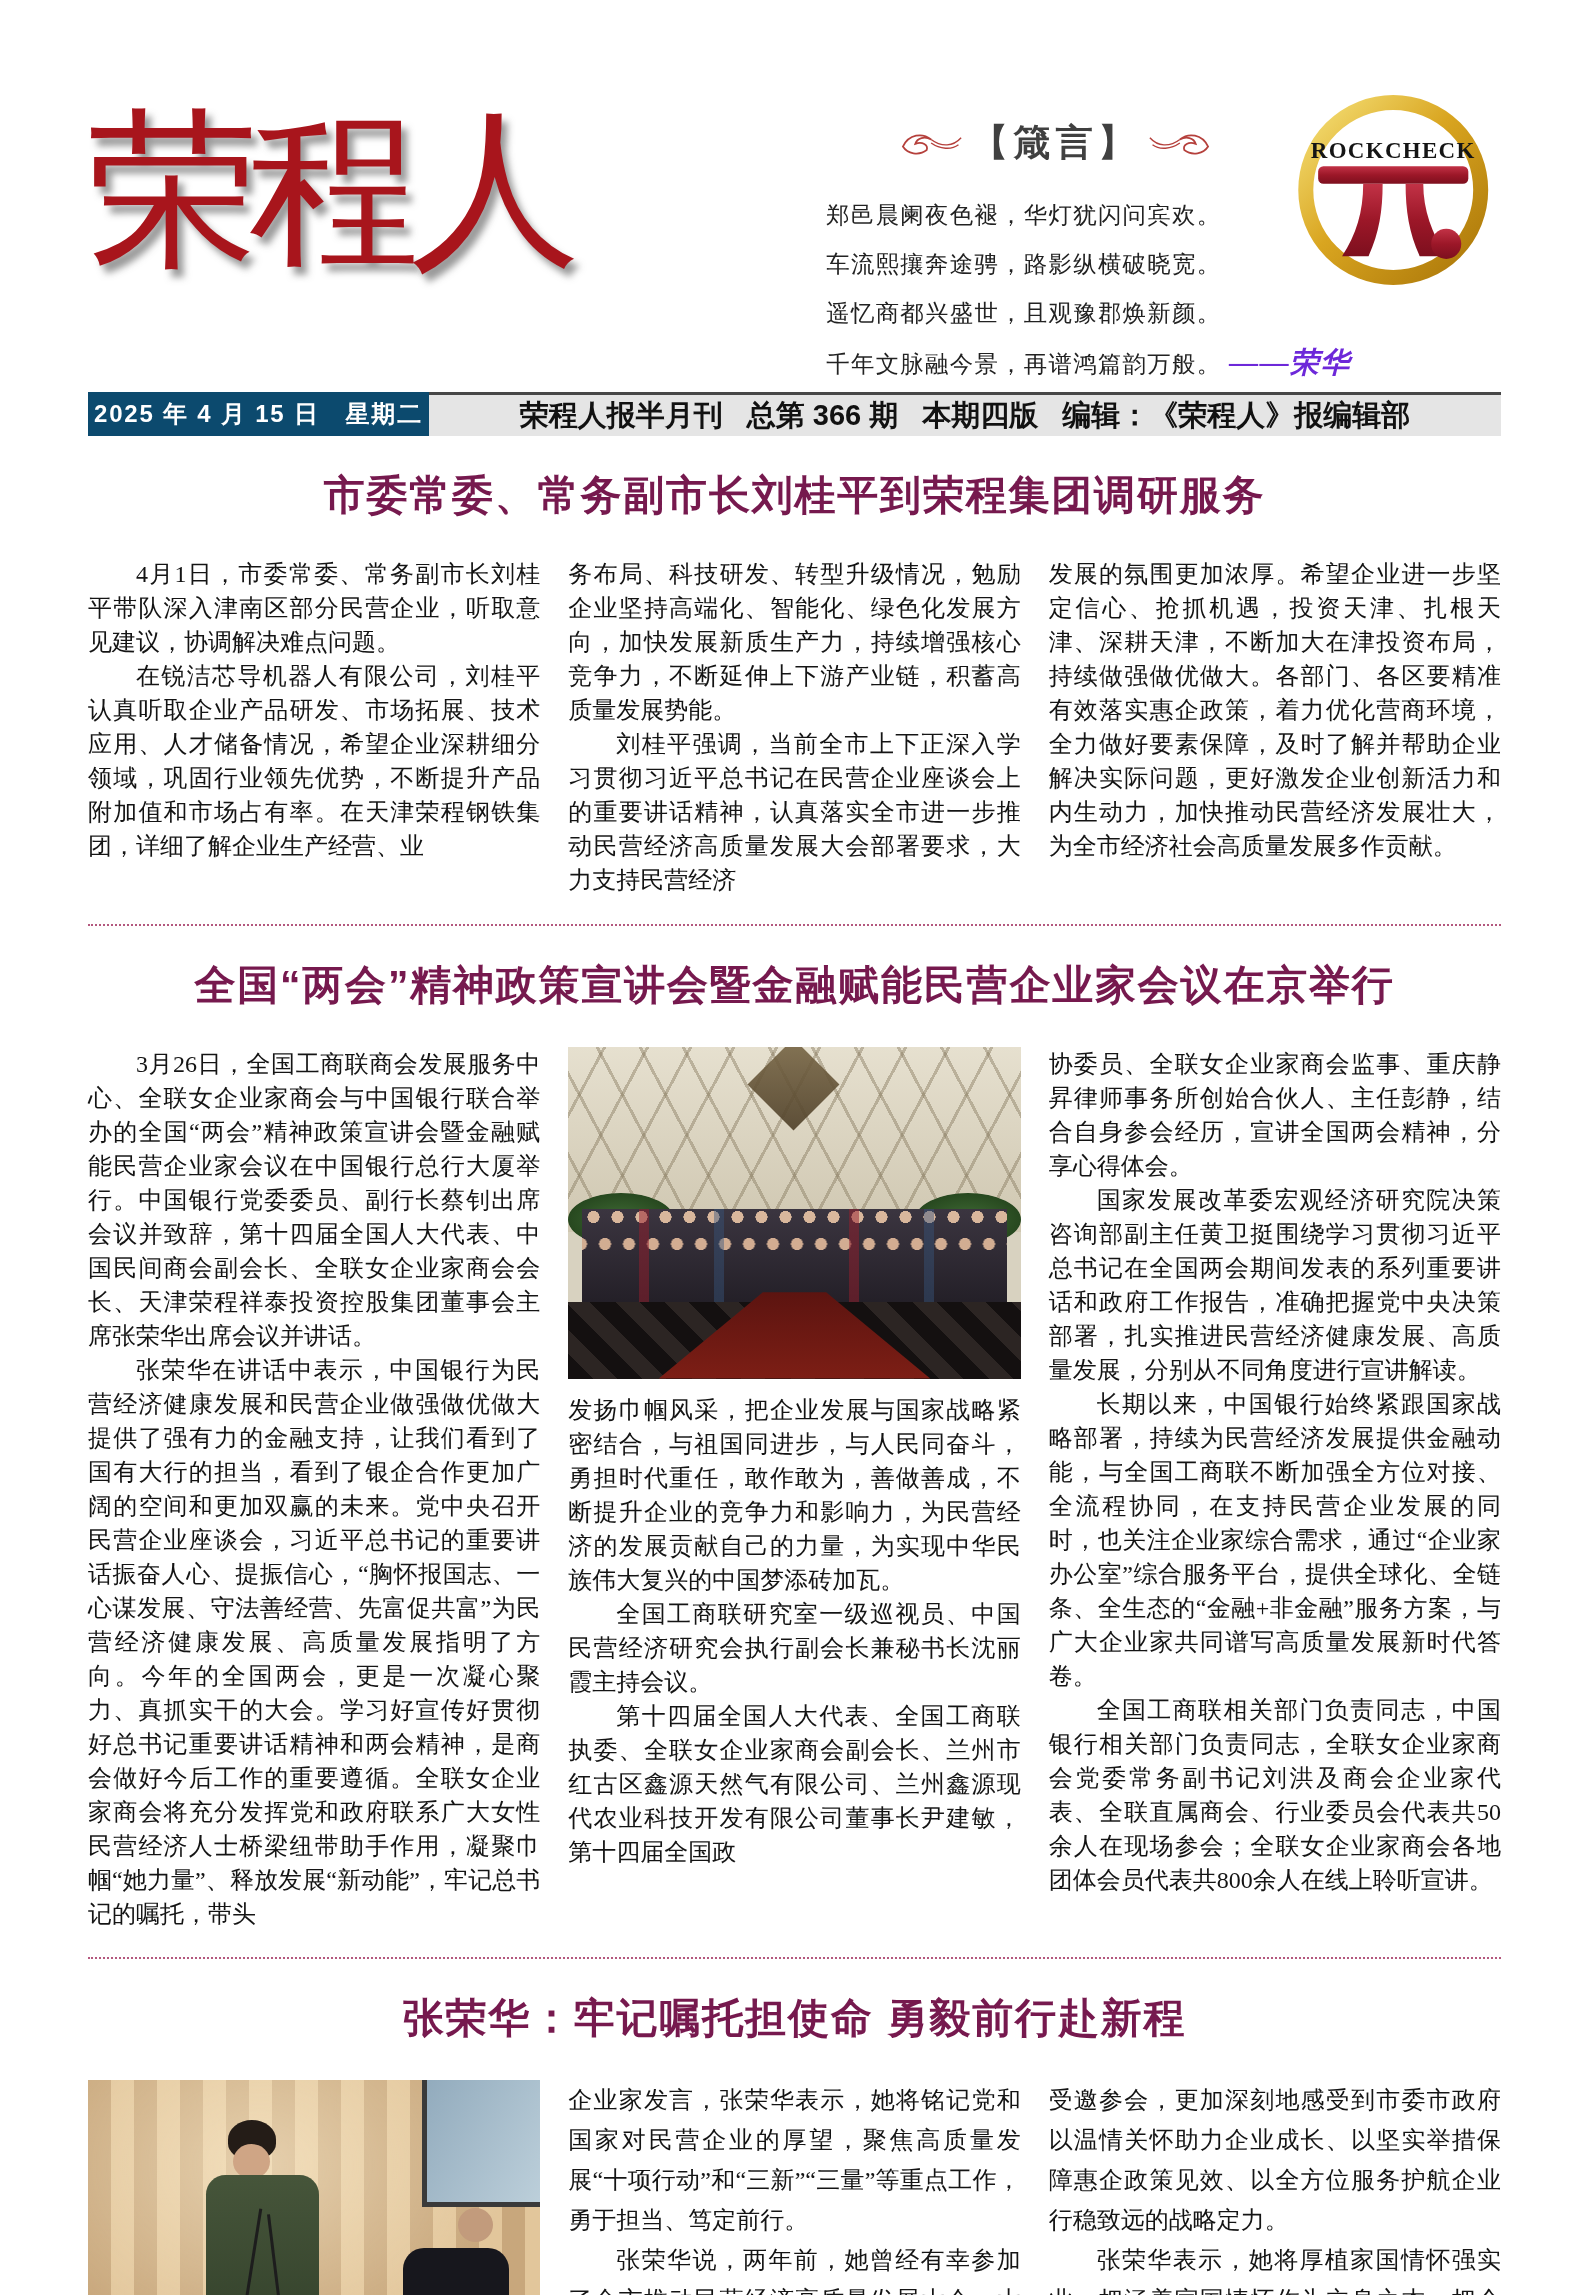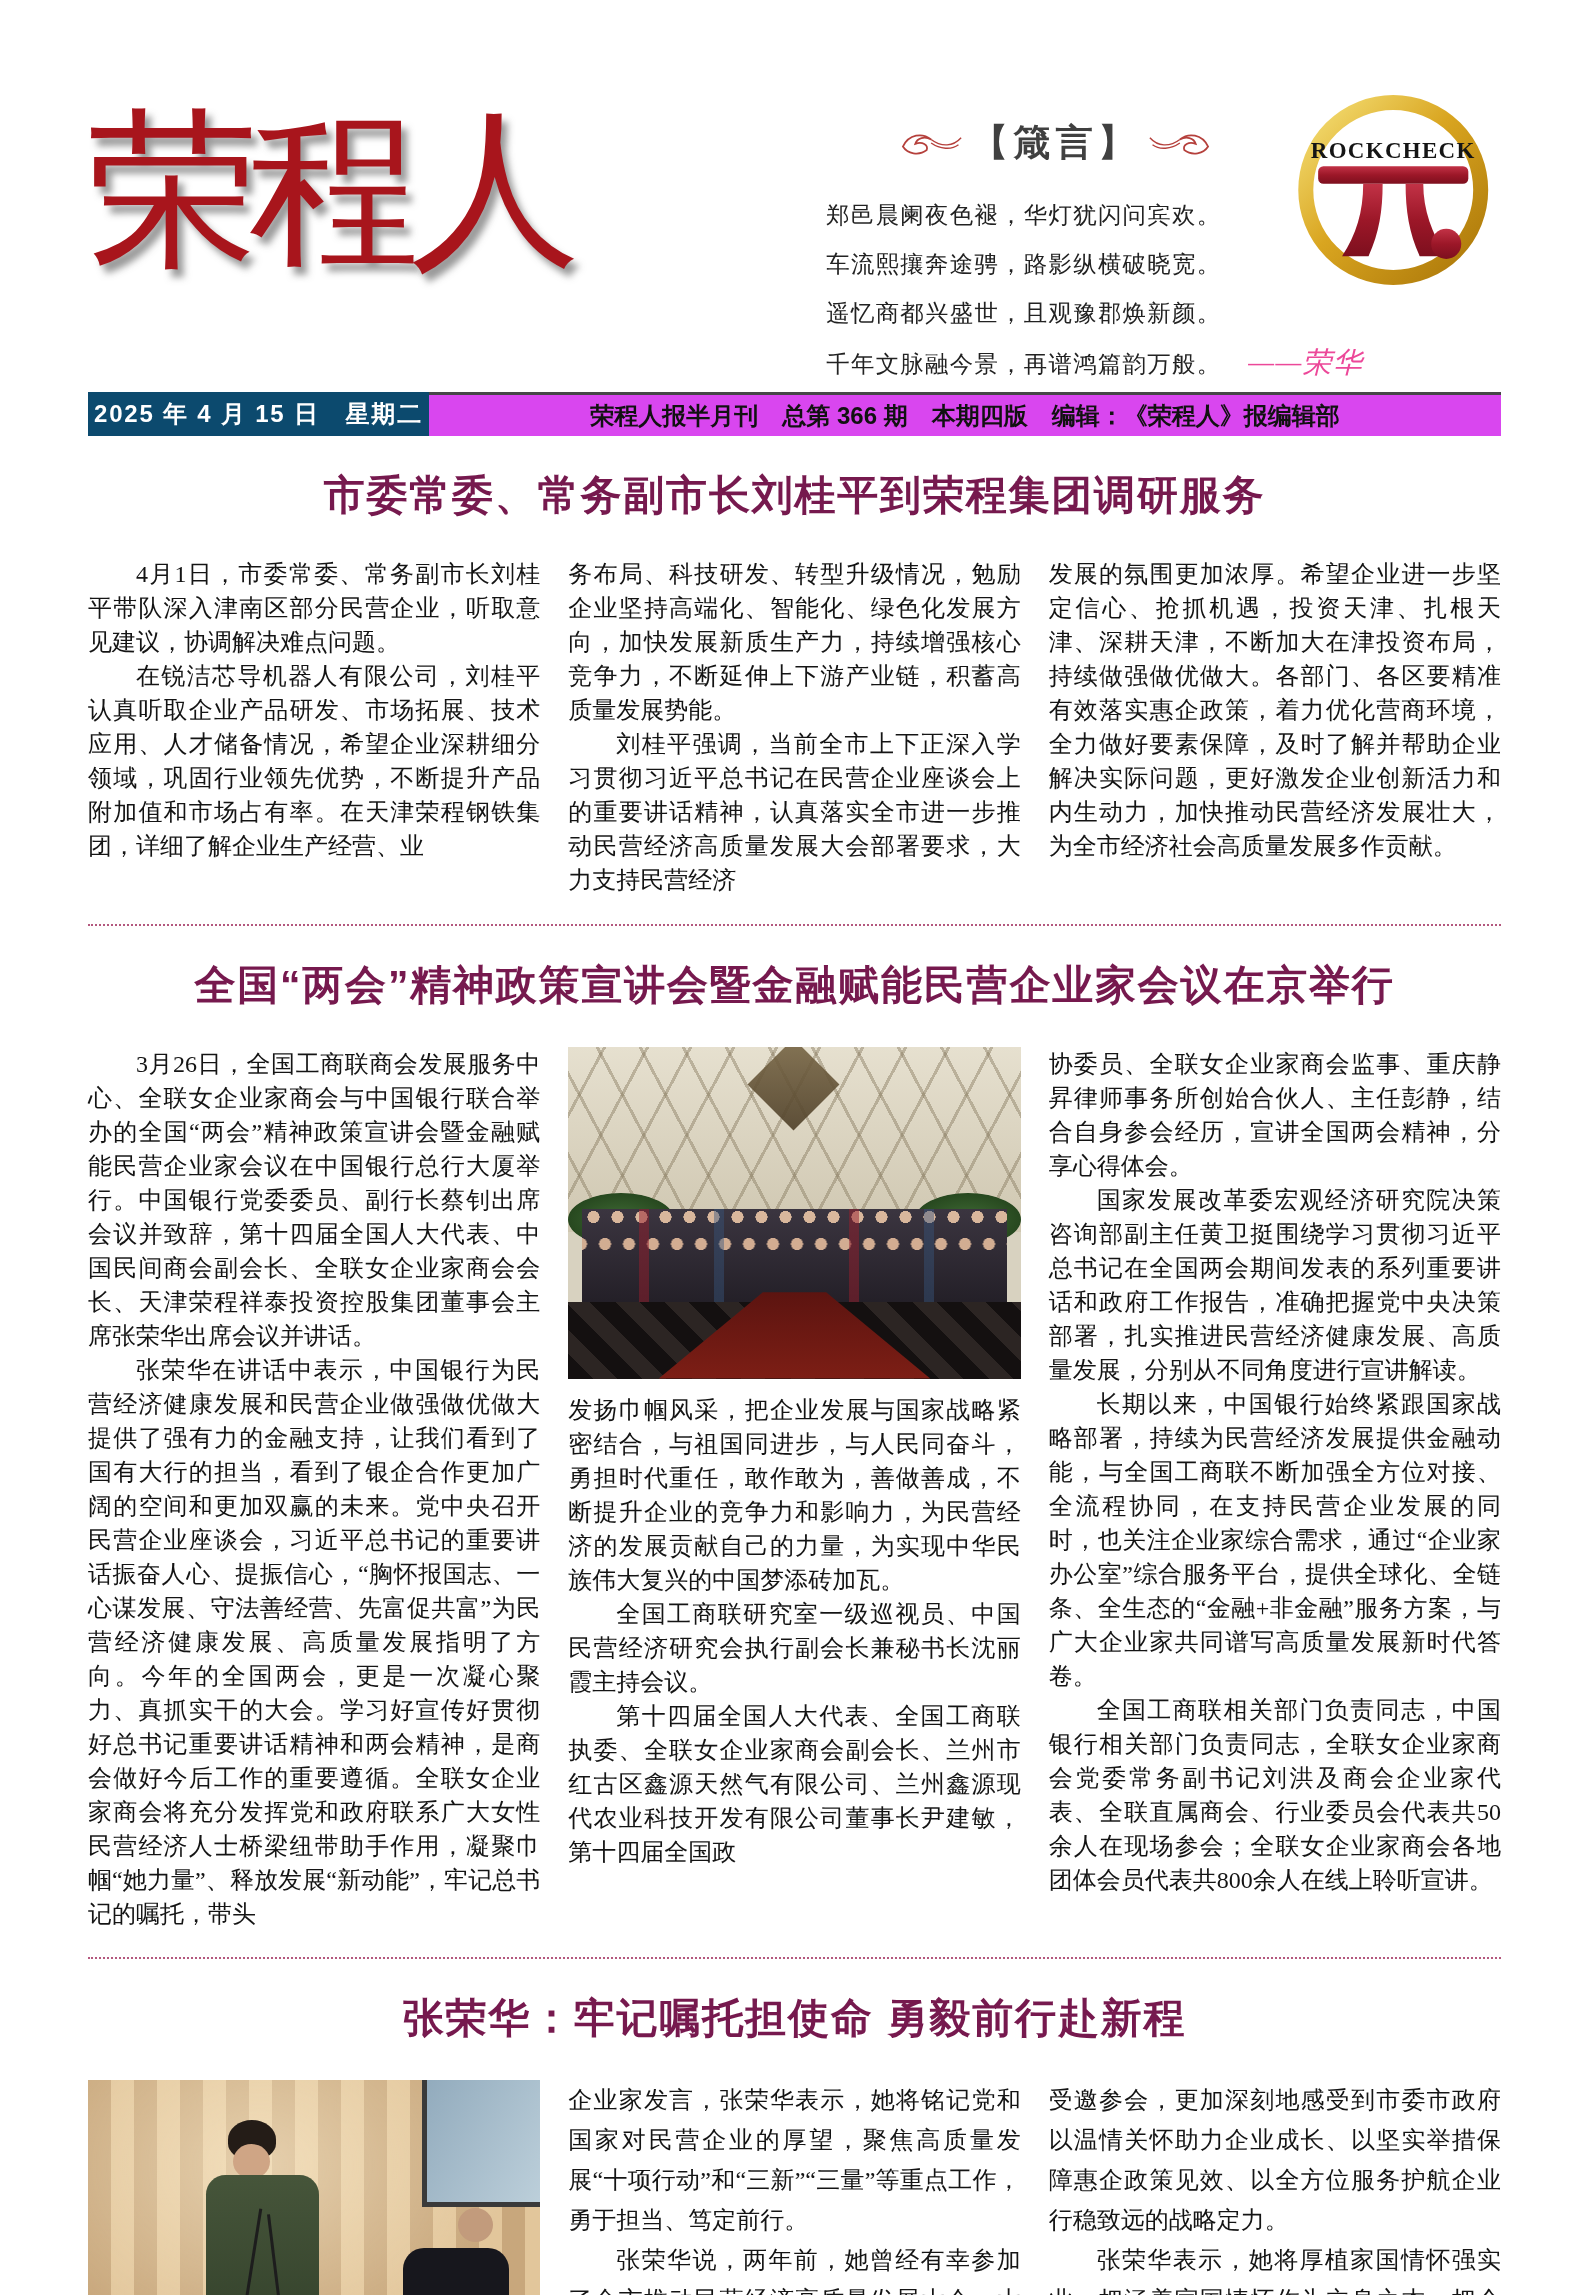--- a/index.html
+++ b/index.html
@@ -10,29 +10,29 @@
   .masthead{width:530px;padding-top:53px;font-size:170px;line-height:1.05;font-weight:normal;
             color:#a8151c;letter-spacing:-8.8px;
             text-shadow:6.2px 8px 7px rgba(70,70,70,.55);}
   .motto{width:459px;margin-left:221px;padding-top:69px;}
   .motto-header{display:flex;align-items:center;justify-content:center;gap:7px;}
   .motto-title{font-size:37px;font-weight:bold;letter-spacing:5.3px;color:#404040;}
   .flourish{display:block;}
   .flourish.flip{transform:scaleX(-1);}
   .poem{margin-top:23px;font-size:23.4px;line-height:49px;letter-spacing:1.3px;color:#222;}
   .poem-line{white-space:nowrap;}
-  .poem-sig{font-weight:normal;font-style:italic;font-size:29px;margin-left:27px;color:#ec4899;}
+  .poem-sig{font-weight:bold;font-style:italic;font-size:29px;margin-left:8px;color:#6d28d9;}
   .logo-wrap{width:221px;display:flex;justify-content:flex-end;padding-top:35px;}
   
   .datebar{display:flex;margin-top:21px;height:44px;font-family:"Liberation Sans",sans-serif;}
   .date-box{width:341px;background:#0c4a6e;color:#fff;font-weight:bold;font-size:24px;
             display:flex;align-items:center;justify-content:center;letter-spacing:1.8px;}
-  .date-info{flex:1;background:#d946ef;border-top:3.5px solid #474747;box-sizing:border-box;
+  .date-info{flex:1;background:#e5e5e5;border-top:3.5px solid #474747;box-sizing:border-box;
              display:flex;align-items:center;justify-content:center;gap:24px;
-             font-weight:bold;font-size:24px;color:#111;}
+             font-weight:bold;font-size:29px;color:#111;}
   
   .headline{text-align:center;font-family:"Liberation Sans",sans-serif;font-weight:700;
             font-size:41px;color:#76194e;margin:32px 0 25px;letter-spacing:1.8px;}
   .cols{display:flex;gap:28px;margin-top:34px;}
   .col{flex:1;min-width:0;font-size:24px;line-height:34px;text-align:justify;}
   .col p{margin:0;text-indent:2em;}
   .col p.cont{text-indent:0;}
   .a3 .col{line-height:40px;}
   .divider{border:none;border-top:2.6px dotted #b4587e;margin:26.5px 0 0;}
   

